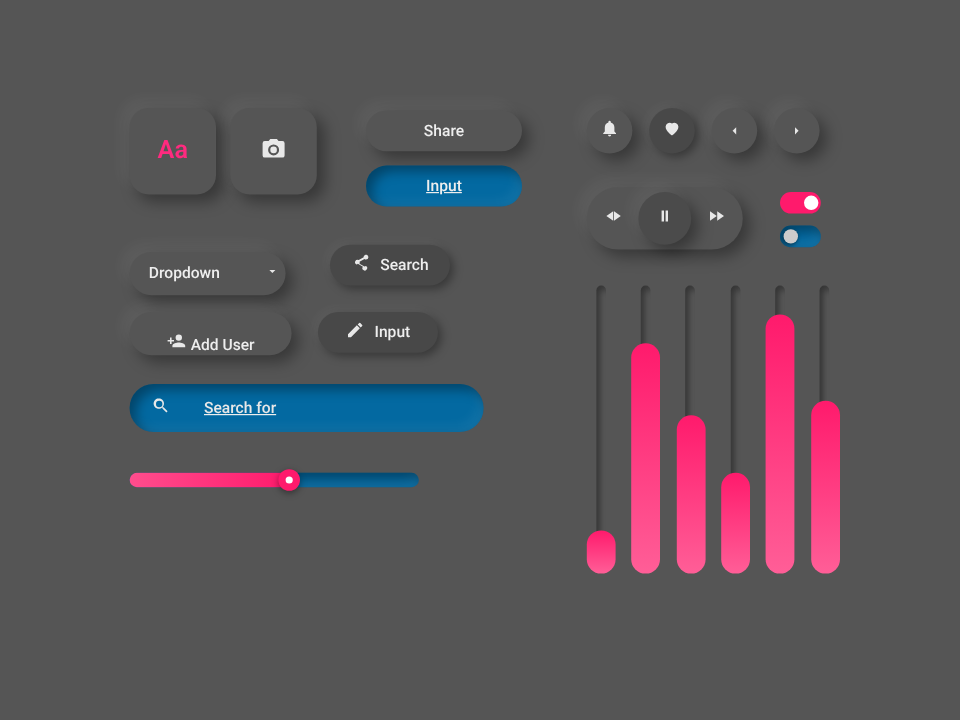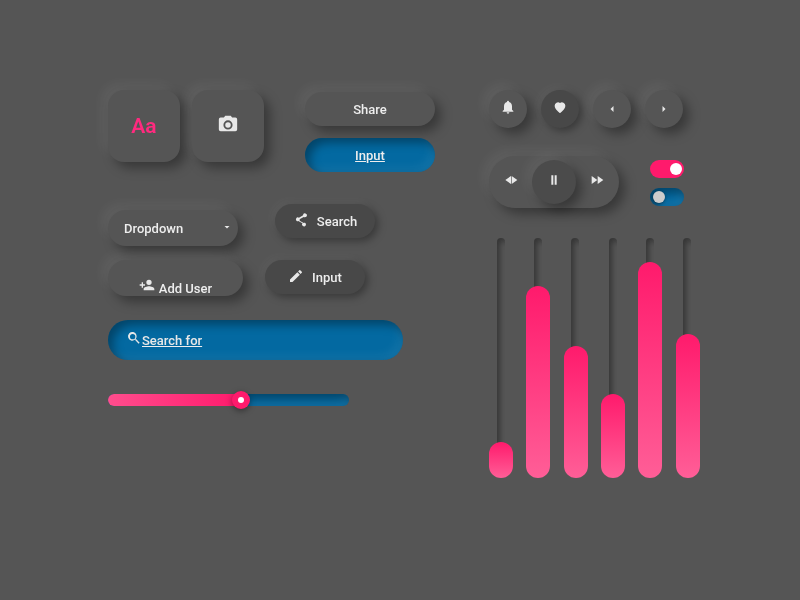--- a/index.html
+++ b/index.html
@@ -34,21 +34,21 @@
 
   
   .aa-tile { position:absolute; left:108px; top:90px; width:72px; height:72px; display:flex; align-items:center; justify-content:center; font-weight:600; font-size:21px; color:#ff2a7f; }
   .cam-tile { position:absolute; left:192px; top:90px; width:72px; height:72px; }
   .output-btn { position:absolute; left:305px; top:92px; width:130px; height:34px; }
   .input-btn  { position:absolute; left:305px; top:138px; width:130px; height:34px; }
   .dropdown   { position:absolute; left:108px; top:210px; width:130px; height:36px; display:flex; align-items:center; justify-content:flex-start; padding:0 16px;gap:38px; }
   .share-btn  { position:absolute; left:275px; top:204px; width:100px; height:34px; gap:8px; }
   .adduser-btn{ position:absolute; left:108px; top:260px; width:135px; height:36px; gap:4px;align-items:flex-end; }
   .edit-btn   { position:absolute; left:265px; top:260px; width:100px; height:34px; gap:8px; }
-  .search-bar { position:absolute; left:108px; top:320px; width:295px; height:40px; display:flex; align-items:center; padding:0 18px; gap:0; }
+  .search-bar { position:absolute; left:108px; top:320px; width:295px; height:40px; display:flex; align-items:center; padding:0 18px; gap:28px; }
   .slider     { position:absolute; left:108px; top:394px; width:241px; height:12px; }
   .slider-fill{ position:absolute; left:0; top:0; height:100%; border-radius:999px; background:linear-gradient(90deg,#ff4d8d,#ff1a6c); }
   .slider-thumb{ position:absolute; top:50%; transform:translate(-50%,-50%); width:18px; height:18px; border-radius:50%; background:#ff1a6c; box-shadow:0 2px 6px rgba(0,0,0,0.4); display:flex; align-items:center; justify-content:center; }
   .slider-thumb::after{ content:""; width:6px; height:6px; border-radius:50%; background:#fff; }
 
   .icon-row { position:absolute; top:90px; left:489px; display:flex; gap:14px; }
   .icon-btn { width:38px; height:38px; border-radius:50%; }
   .play-group{ position:absolute; left:489px; top:156px; width:130px; height:52px; display:flex; align-items:center; justify-content:space-between; padding:0 14px; }
   .play-center{ width:44px; height:44px; border-radius:50%; background:#4b4b4b; box-shadow: 6px 6px 12px rgba(0,0,0,0.35), -6px -6px 12px rgba(255,255,255,0.06); display:flex; align-items:center; justify-content:center; position:absolute; left:50%; top:50%; transform:translate(-50%,-50%); }
   .toggle-on { position:absolute; left:650px; top:160px; width:34px; height:18px; border-radius:999px; background:#ff1a6c; display:flex; align-items:center; }

